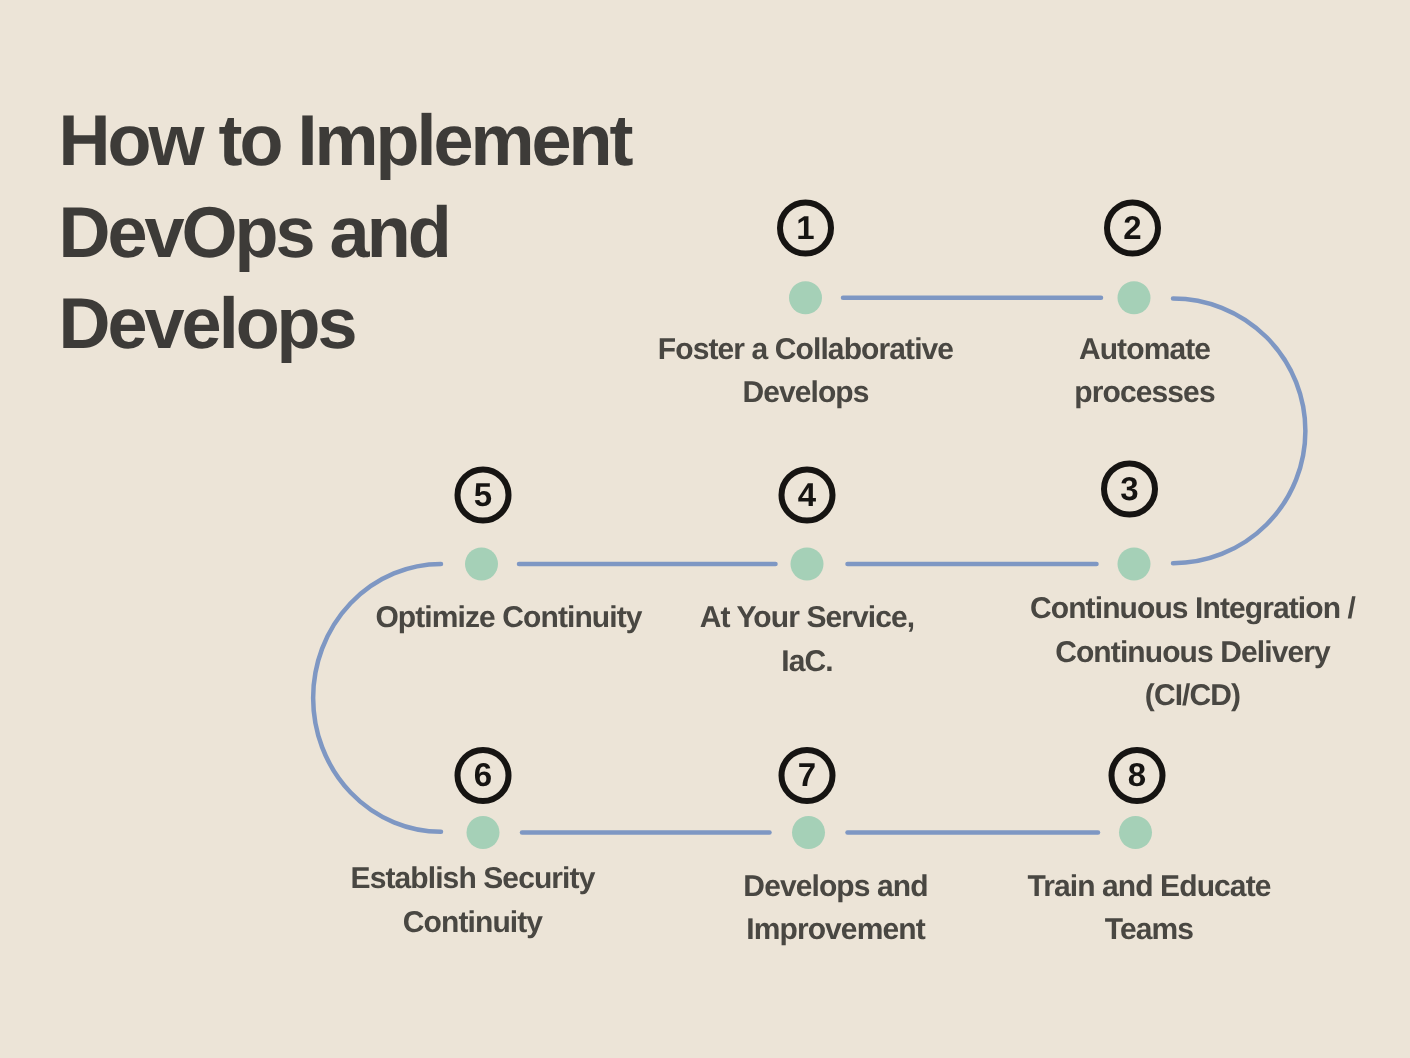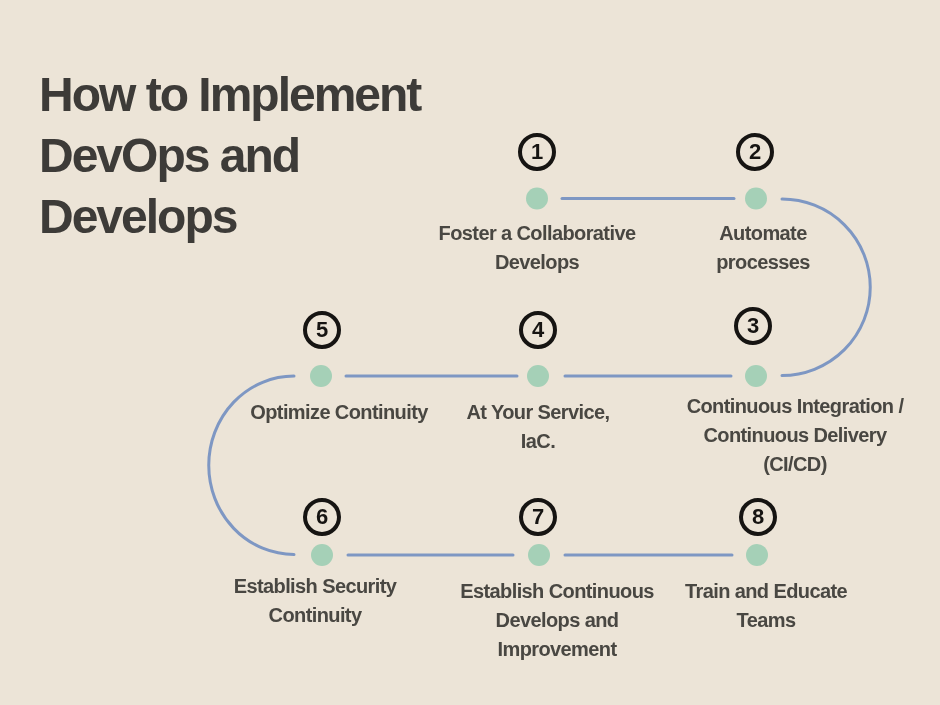--- a/index.html
+++ b/index.html
@@ -127,21 +127,20 @@
     </div>
   <div class="label s6">
       <span class="line">Establish Security</span>
       <span class="line">Continuity</span>
     </div>
 
   <div class="badge s7">
       <span>7</span>
     </div>
   <div class="label s7">
-      <span class="line">Establish Continuous</span>
       <span class="line">Develops and</span>
       <span class="line">Improvement</span>
     </div>
 
   <div class="badge s8">
       <span>8</span>
     </div>
   <div class="label s8">
       <span class="line">Train and Educate</span>
       <span class="line">Teams</span>

